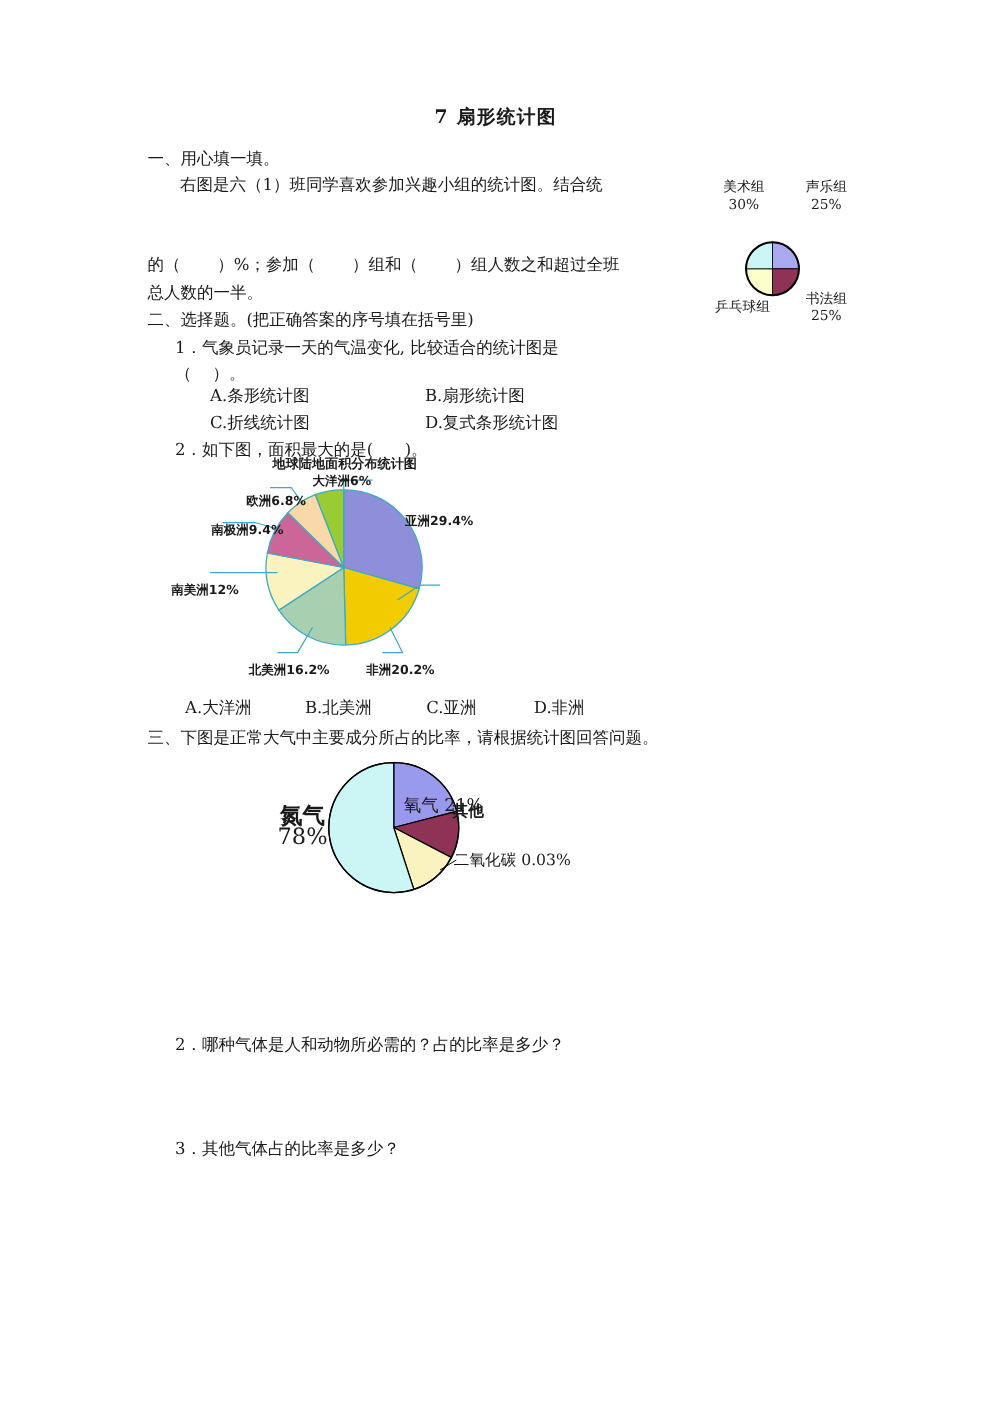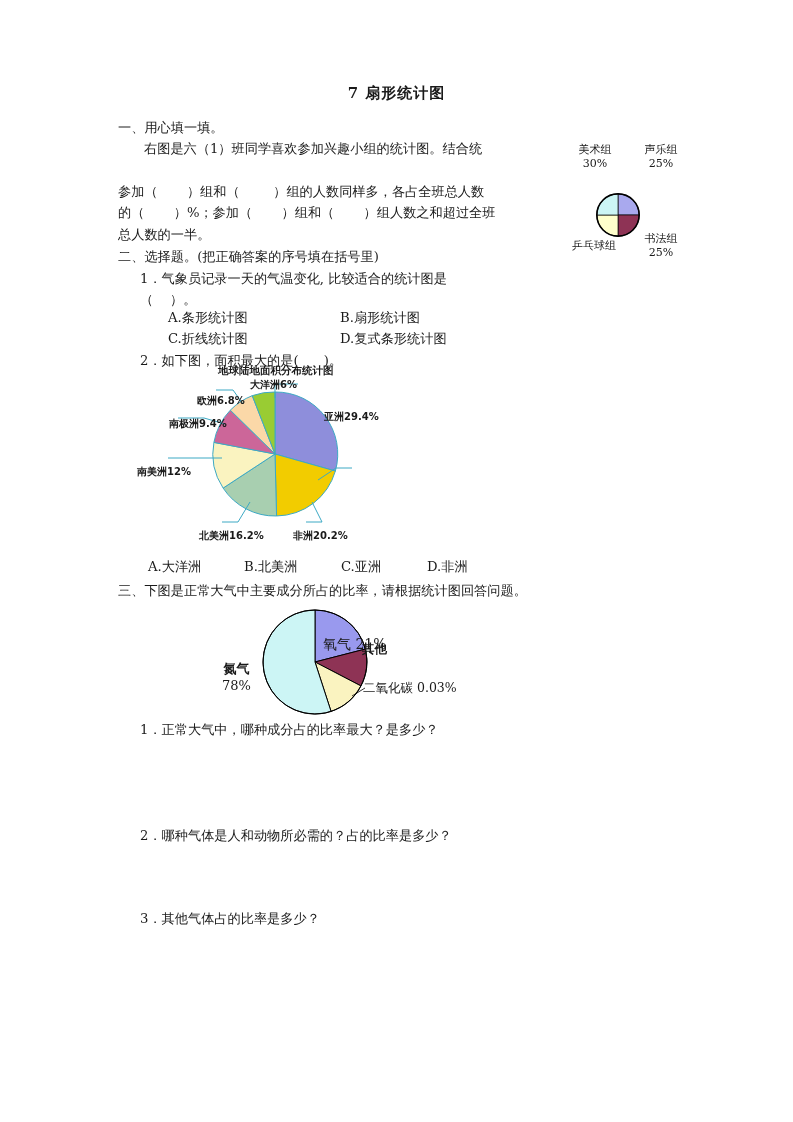--- a/index.html
+++ b/index.html
@@ -92,21 +92,20 @@
 </head>
 <body>
 
 <div class="page">
 
   <div class="doc-title">7  扇形统计图</div>
 
   <div class="txt" style="left:118px; top:117px;">一、用心填一填。</div>
 
   <div class="txt" style="left:144px; top:138px;">右图是六（1）班同学喜欢参加兴趣小组的统计图。结合统</div>
-  <div class="txt" style="left:118px; top:181px;">参加（       ）组和（        ）组的人数同样多，各占全班总人数</div>
   <div class="txt" style="left:118px; top:202px;">的（       ）%；参加（       ）组和（       ）组人数之和超过全班</div>
   <div class="txt" style="left:118px; top:224px;">总人数的一半。</div>
 
   <div class="pie-wrap" style="left:540px; top:135px; width:190px; height:140px;">
 
     <div class="mini-label" style="left:28px; top:8px; width:54px;"><span>美术组</span><br><span>30%</span></div>
 
     <div class="mini-label" style="left:94px; top:8px; width:54px;"><span>声乐组</span><br><span>25%</span></div>
 
     <svg width="46" height="46" viewBox="0 0 100 100" style="position:absolute; left:55px; top:57px;">
@@ -211,20 +210,19 @@
 
       <path d="M110 62 L126.07 111.48 A52 52 0 1 1 110 10 Z" fill="#CCF5F5" stroke="#000" stroke-width="1"></path>
       <circle cx="110" cy="62" r="52" fill="none" stroke="#000" stroke-width="1"></circle>
 
       <line x1="147" y1="96" x2="160" y2="88" stroke="#000" stroke-width="0.8"></line>
     </svg>
 
     <div class="pie-label small-serif" style="left:118px; top:4px; font-size:14px;margin-top:32px;">氧气 21%</div>
     <div class="pie-label small-serif" style="left:157px; top:41px; font-size:12.5px; font-weight:bold;">其他</div>
     <div class="pie-label small-serif" style="left:158px; top:80px; font-size:12.5px;">二氧化碳 0.03%</div>
-    <div class="pie-label small-serif" style="left:17px; top:60px; font-size:13px; font-weight:bold; text-align:center; line-height:17px;">氮气<br><span style="font-weight:normal">78%</span></div>
-  </div>
-
-  <div class="q-line" style="left:140px; top:721px;">1．正常大气中，哪种成分占的比率最大？是多少？</div>
+    <div class="pie-label small-serif" style="left:17px; top:44px; font-size:18px; font-weight:bold; text-align:center; line-height:17px;">氮气<br><span style="font-weight:normal">78%</span></div>
+  </div>
+
   <div class="q-line" style="left:140px; top:827px;">2．哪种气体是人和动物所必需的？占的比率是多少？</div>
   <div class="q-line" style="left:140px; top:910px;">3．其他气体占的比率是多少？</div>
 
 </div>
 
 </body></html>

